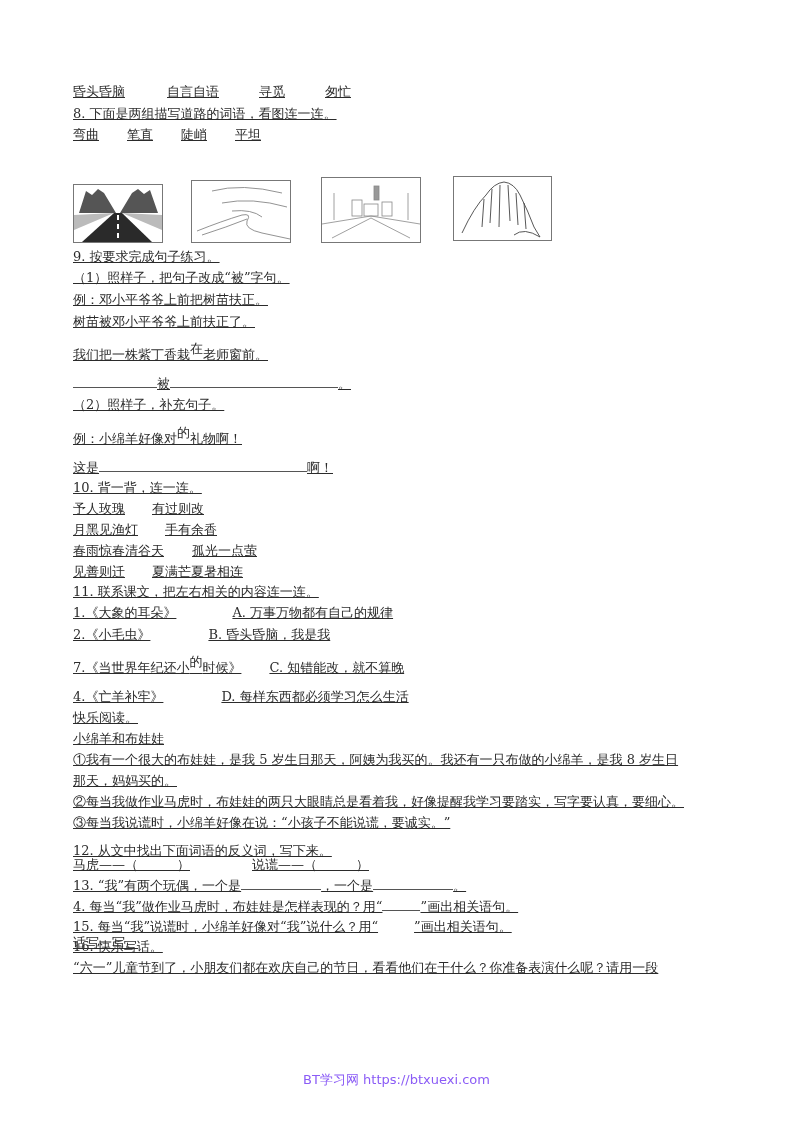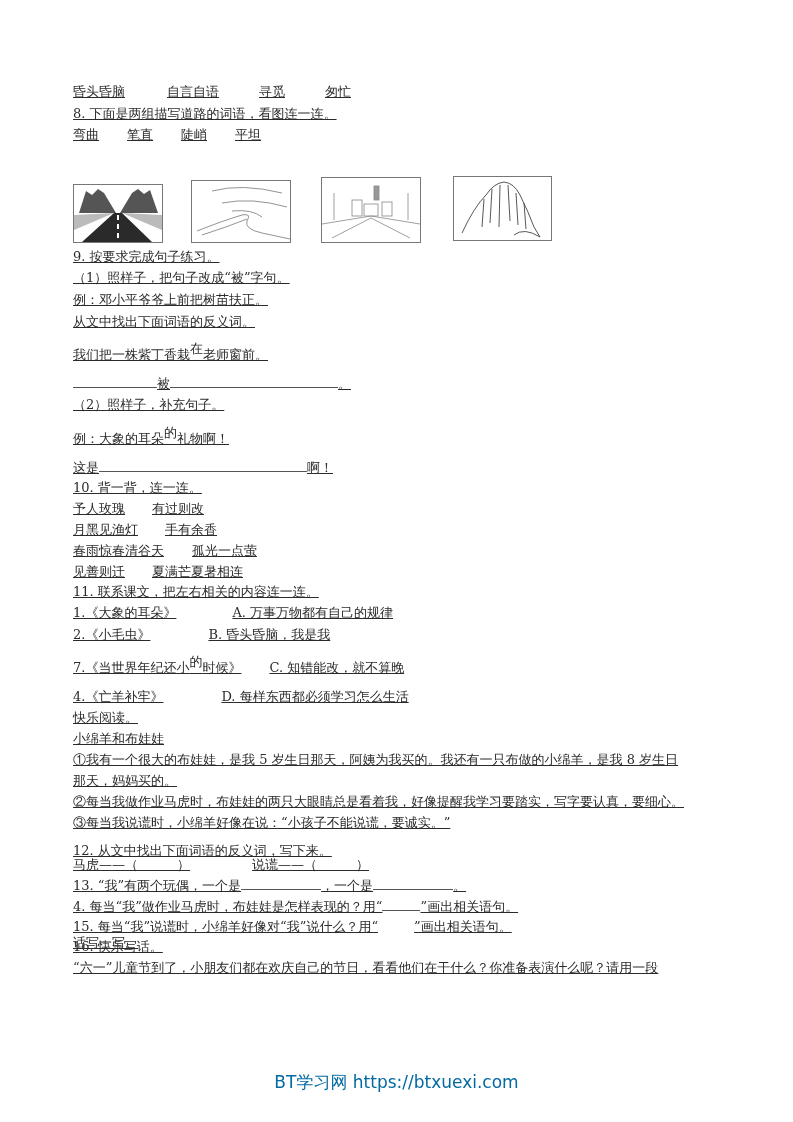--- a/index.html
+++ b/index.html
@@ -20,21 +20,21 @@
     vertical-align: baseline;
   }
   .pics { position: absolute; top: 176px; left: 73px; width: 480px; height: 66px; }
   .pic {
     position: absolute; border: 1px solid #777; background: #fff; overflow: hidden;
   }
   .pic svg { width: 100%; height: 100%; display: block; }
   .footer {
     position: absolute; top: 1071px; left: 0; width: 793px; text-align: center;
     font-family: "DejaVu Sans", "Liberation Sans", sans-serif;
-    font-size: 17px; color: #0369a1;
+    font-size: 13px; color: #8b5cf6;
   }
 </style>
 </head>
 <body>
 
 <div class="line" style="top:84px">
   <span>昏头昏脑</span><span class="gap" style="width:42px"></span><span>自言自语</span><span class="gap" style="width:40px"></span><span>寻觅</span><span class="gap" style="width:40px"></span><span>匆忙</span>
 </div>
 
 <div class="line" style="top:106px">8. 下面是两组描写道路的词语，看图连一连。</div>
@@ -86,30 +86,30 @@
         <path d="M62,16 L64,48"></path>
         <path d="M70,26 L72,52"></path>
       <path d="M60,58 Q70,50 86,60"></path>
     </svg>
   </div>
 </div>
 
 <div class="line" style="top:249px">9. 按要求完成句子练习。</div>
 <div class="line" style="top:270px">（1）照样子，把句子改成“被”字句。</div>
 <div class="line" style="top:292px">例：邓小平爷爷上前把树苗扶正。</div>
-<div class="line" style="top:314px">从文中找出下面词语的反义词。</div>
+<div class="line" style="top:314px">树苗被邓小平爷爷上前扶正了。</div>
 <div class="line" style="top:347px">
   <span>我们把一株紫丁香栽</span><span class="sup">在</span><span>老师窗前。</span>
 </div>
 <div class="line" style="top:375px">
   <span class="blank" style="width:84px"></span><span>被</span><span class="blank" style="width:168px"></span><span>。</span>
 </div>
 <div class="line" style="top:397px">（2）照样子，补充句子。</div>
 <div class="line" style="top:431px">
-  <span>例：大象的耳朵</span><span class="sup">的</span><span>礼物啊！</span>
+  <span>例：小绵羊好像对</span><span class="sup">的</span><span>礼物啊！</span>
 </div>
 <div class="line" style="top:459px">
   <span>这是</span><span class="blank" style="width:208px"></span><span>啊！</span>
 </div>
 
 <div class="line" style="top:480px">10. 背一背，连一连。</div>
 <div class="line" style="top:501px">
   <span>予人玫瑰</span><span class="gap" style="width:27px"></span><span>有过则改</span>
 </div>
 <div class="line" style="top:522px">

